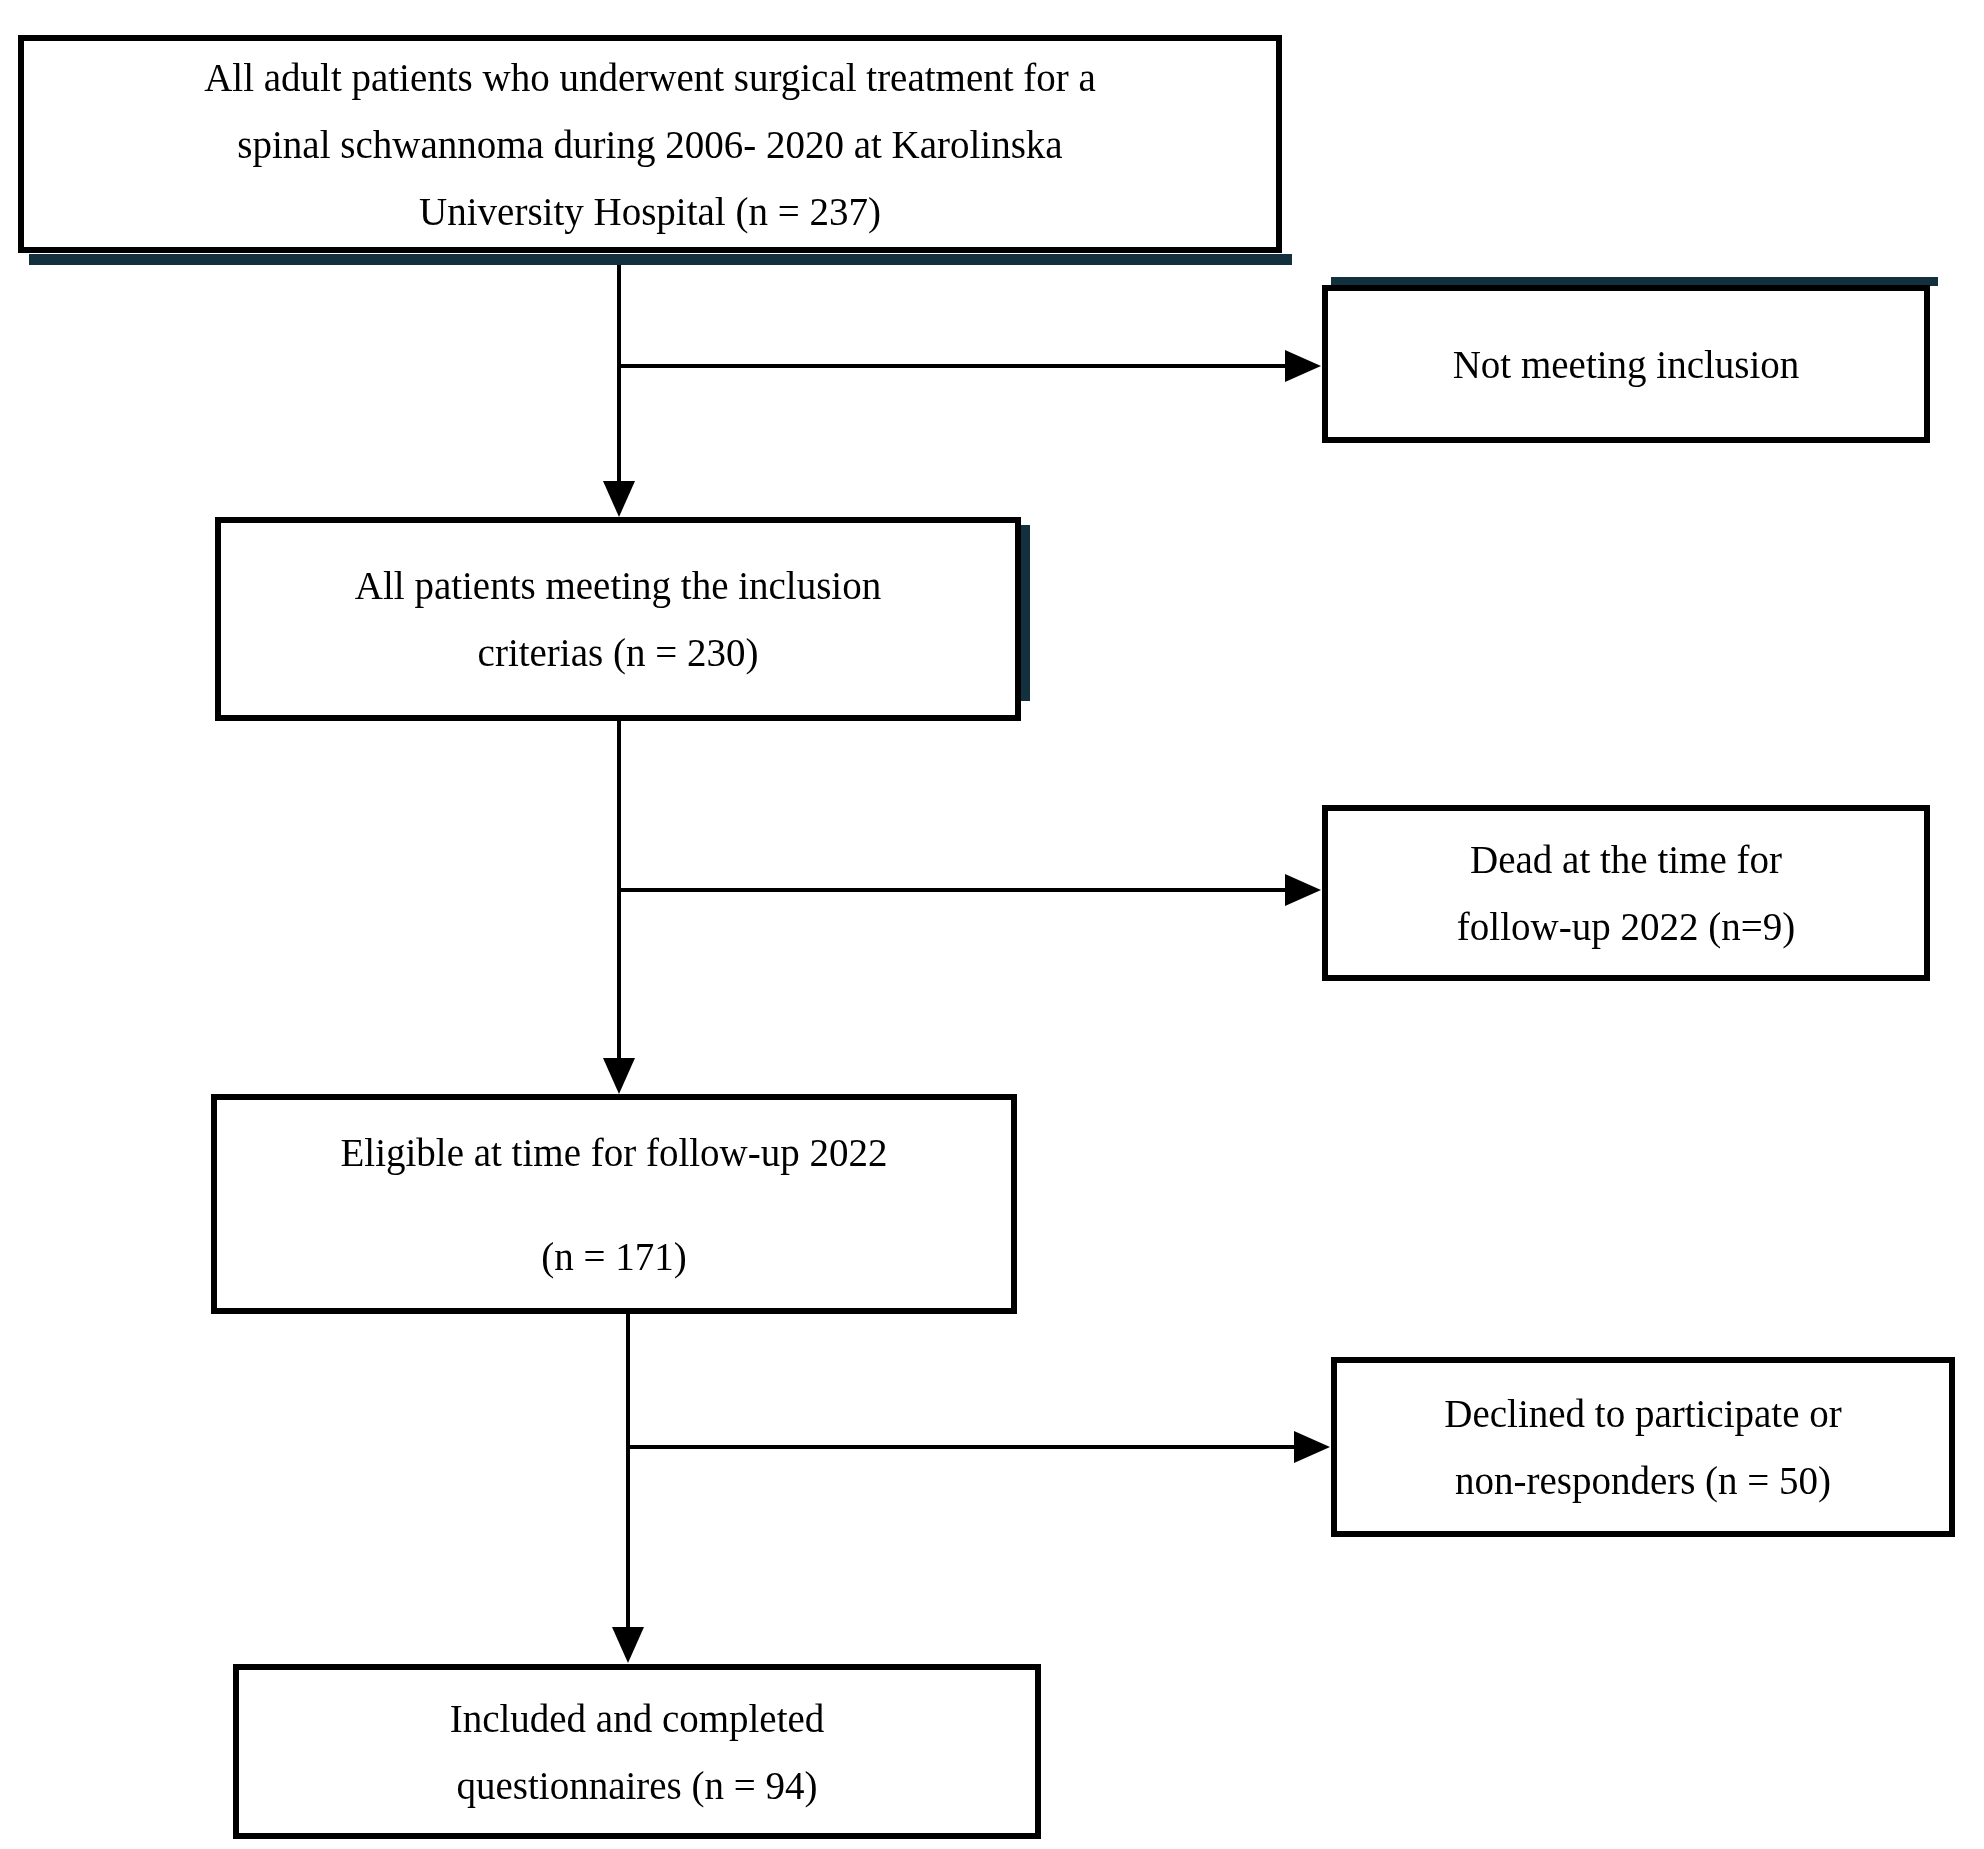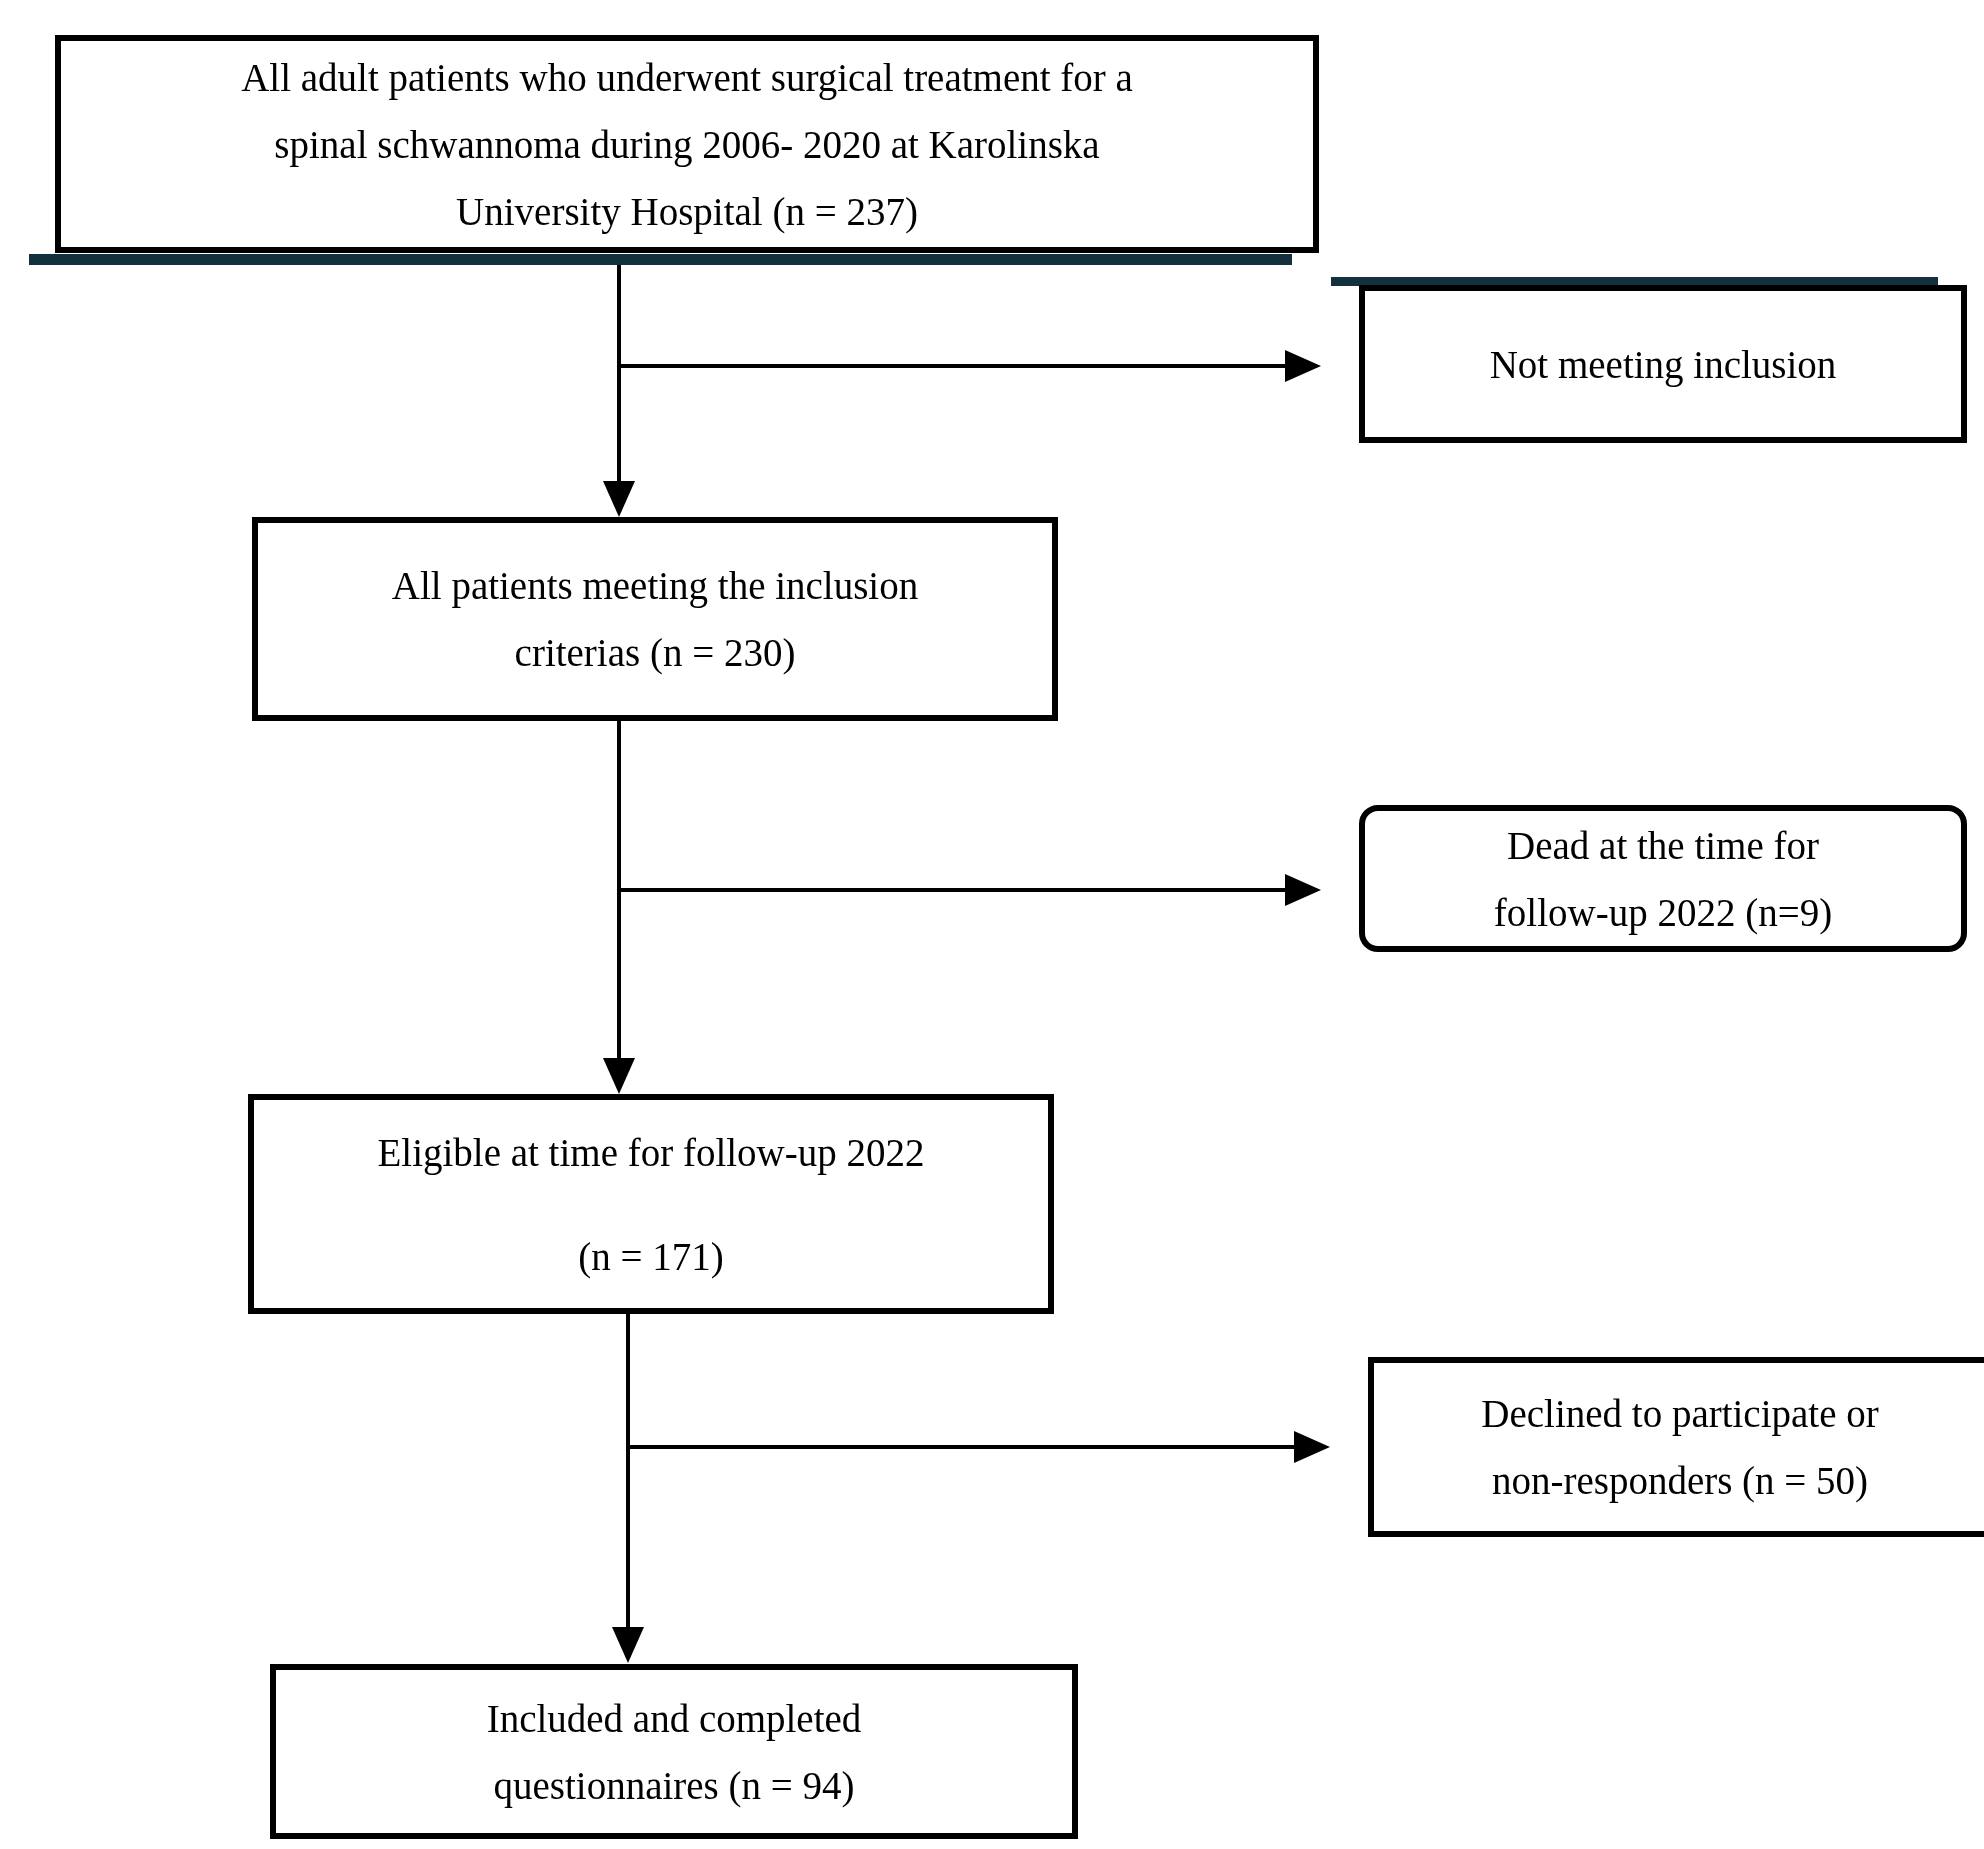--- a/index.html
+++ b/index.html
@@ -22,21 +22,20 @@
     background: #ffffff;
     border: 6.4px solid #000000;
     display: flex;
     flex-direction: column;
     justify-content: center;
     align-items: center;
     text-align: center;
     font-size: 39px;
     line-height: 67px;
     z-index: 2;
-    margin-left: 37px;
   }
   .box-line {
     white-space: nowrap;
   }
   .shadow-strip {
     position: absolute;
     background: #13303f;
     z-index: 1;
   }
   .line {
@@ -95,21 +94,21 @@
 
   <div class="box" style="left:1322px; top:285px; width:608px; height:158px;">
     <div class="box-line">Not meeting inclusion</div>
   </div>
 
   <div class="box" style="left:215px; top:517px; width:806px; height:204px;">
     <div class="box-line">All patients meeting the inclusion</div>
     <div class="box-line">criterias (n = 230)</div>
   </div>
 
-  <div class="box" style="left:1322px; top:805px; width:608px; height:147px;border-radius:19px;">
+  <div class="box" style="left:1322px; top:805px; width:608px; height:176px;">
     <div class="box-line">Dead at the time for</div>
     <div class="box-line">follow-up 2022 (n=9)</div>
   </div>
 
   <div class="box" style="left:211px; top:1094px; width:806px; height:220px;gap:37px;">
     <div class="box-line">Eligible at time for follow-up 2022</div>
     <div class="box-line">(n = 171)</div>
   </div>
 
   <div class="box" style="left:1331px; top:1357px; width:624px; height:180px;">

